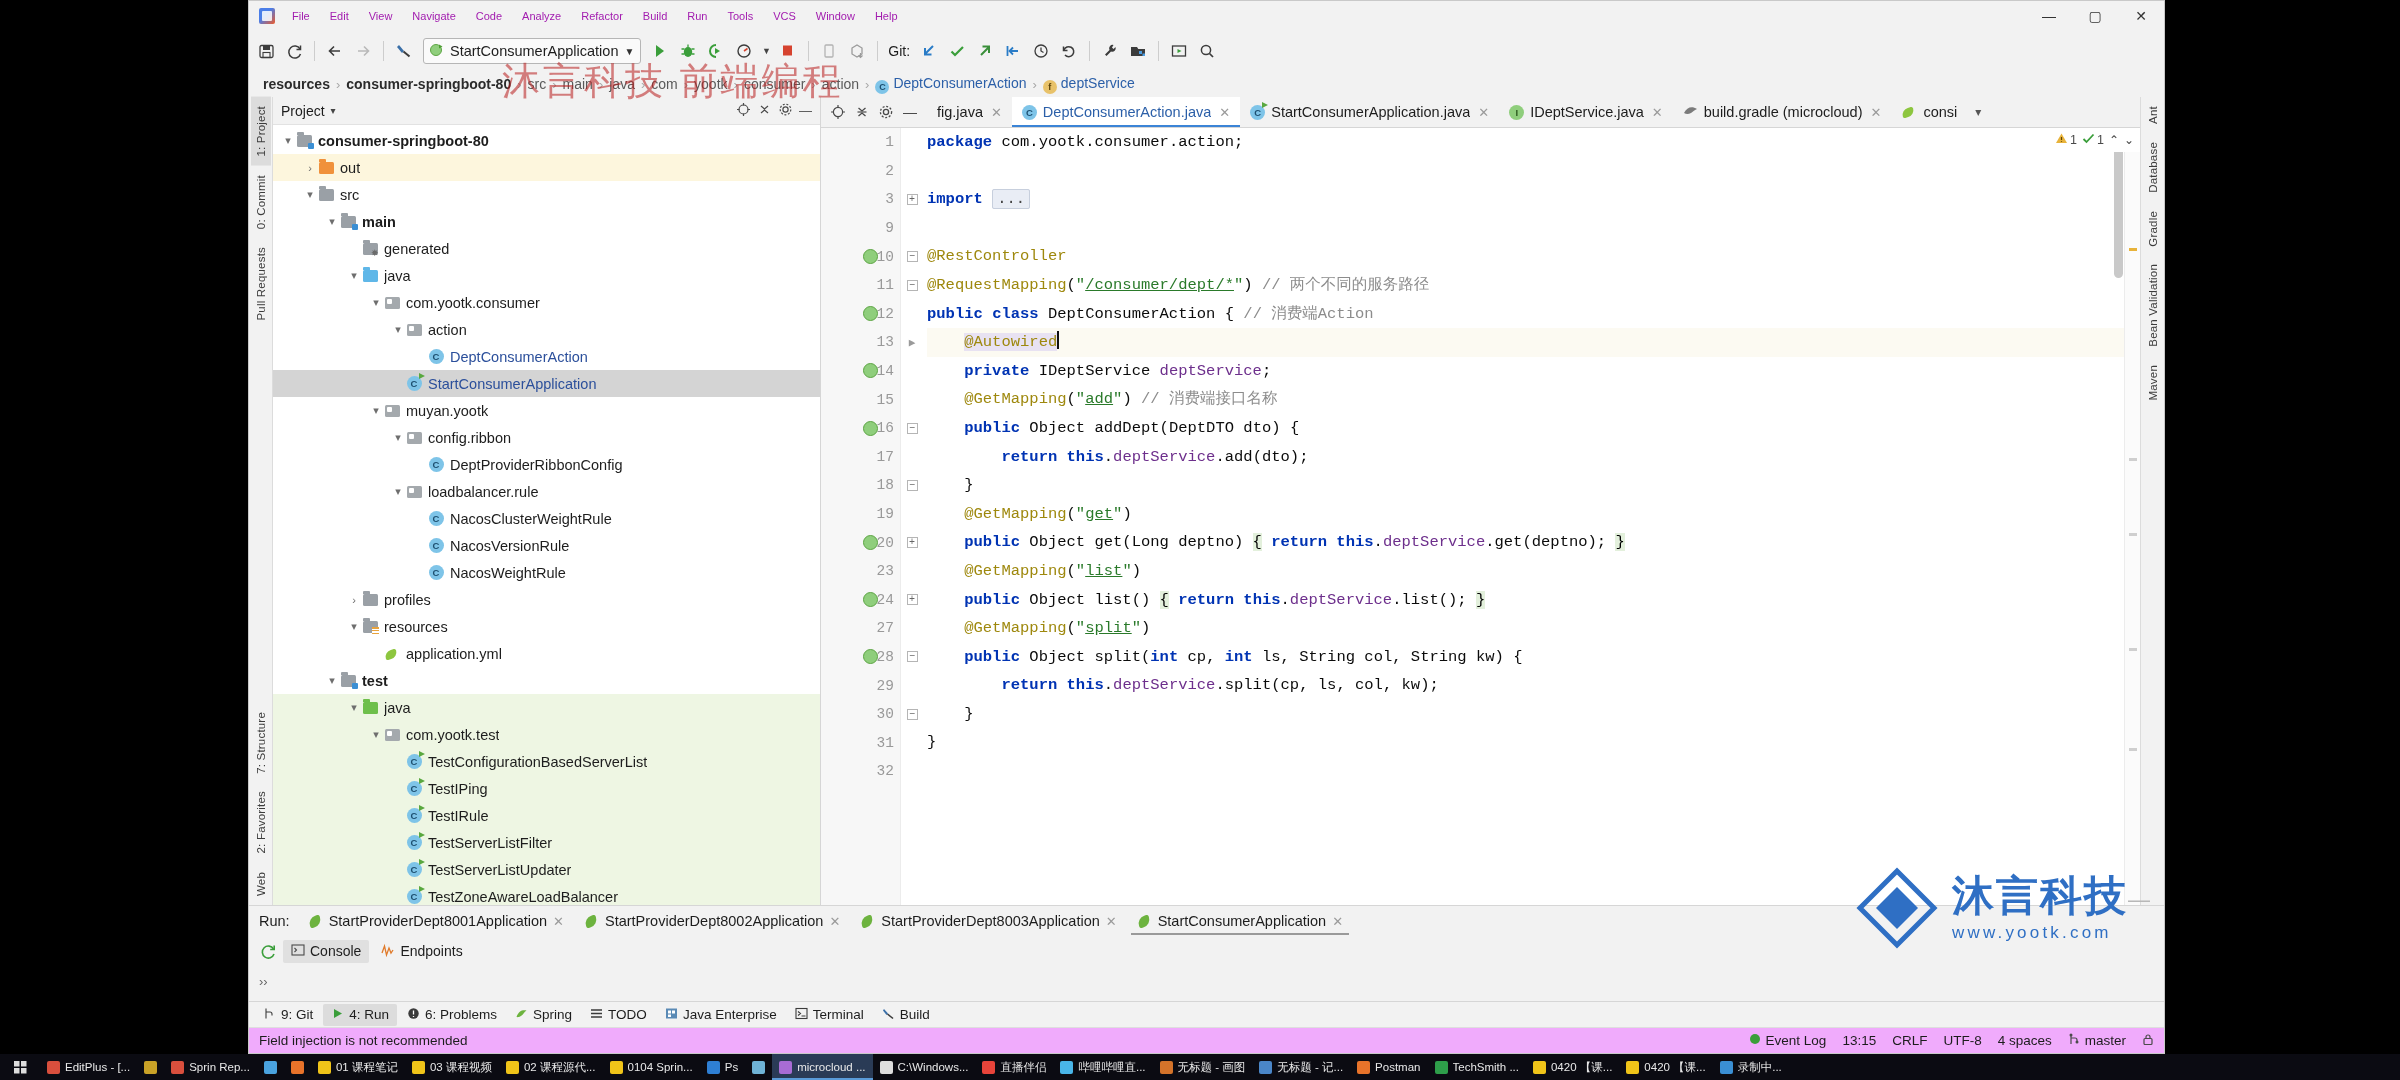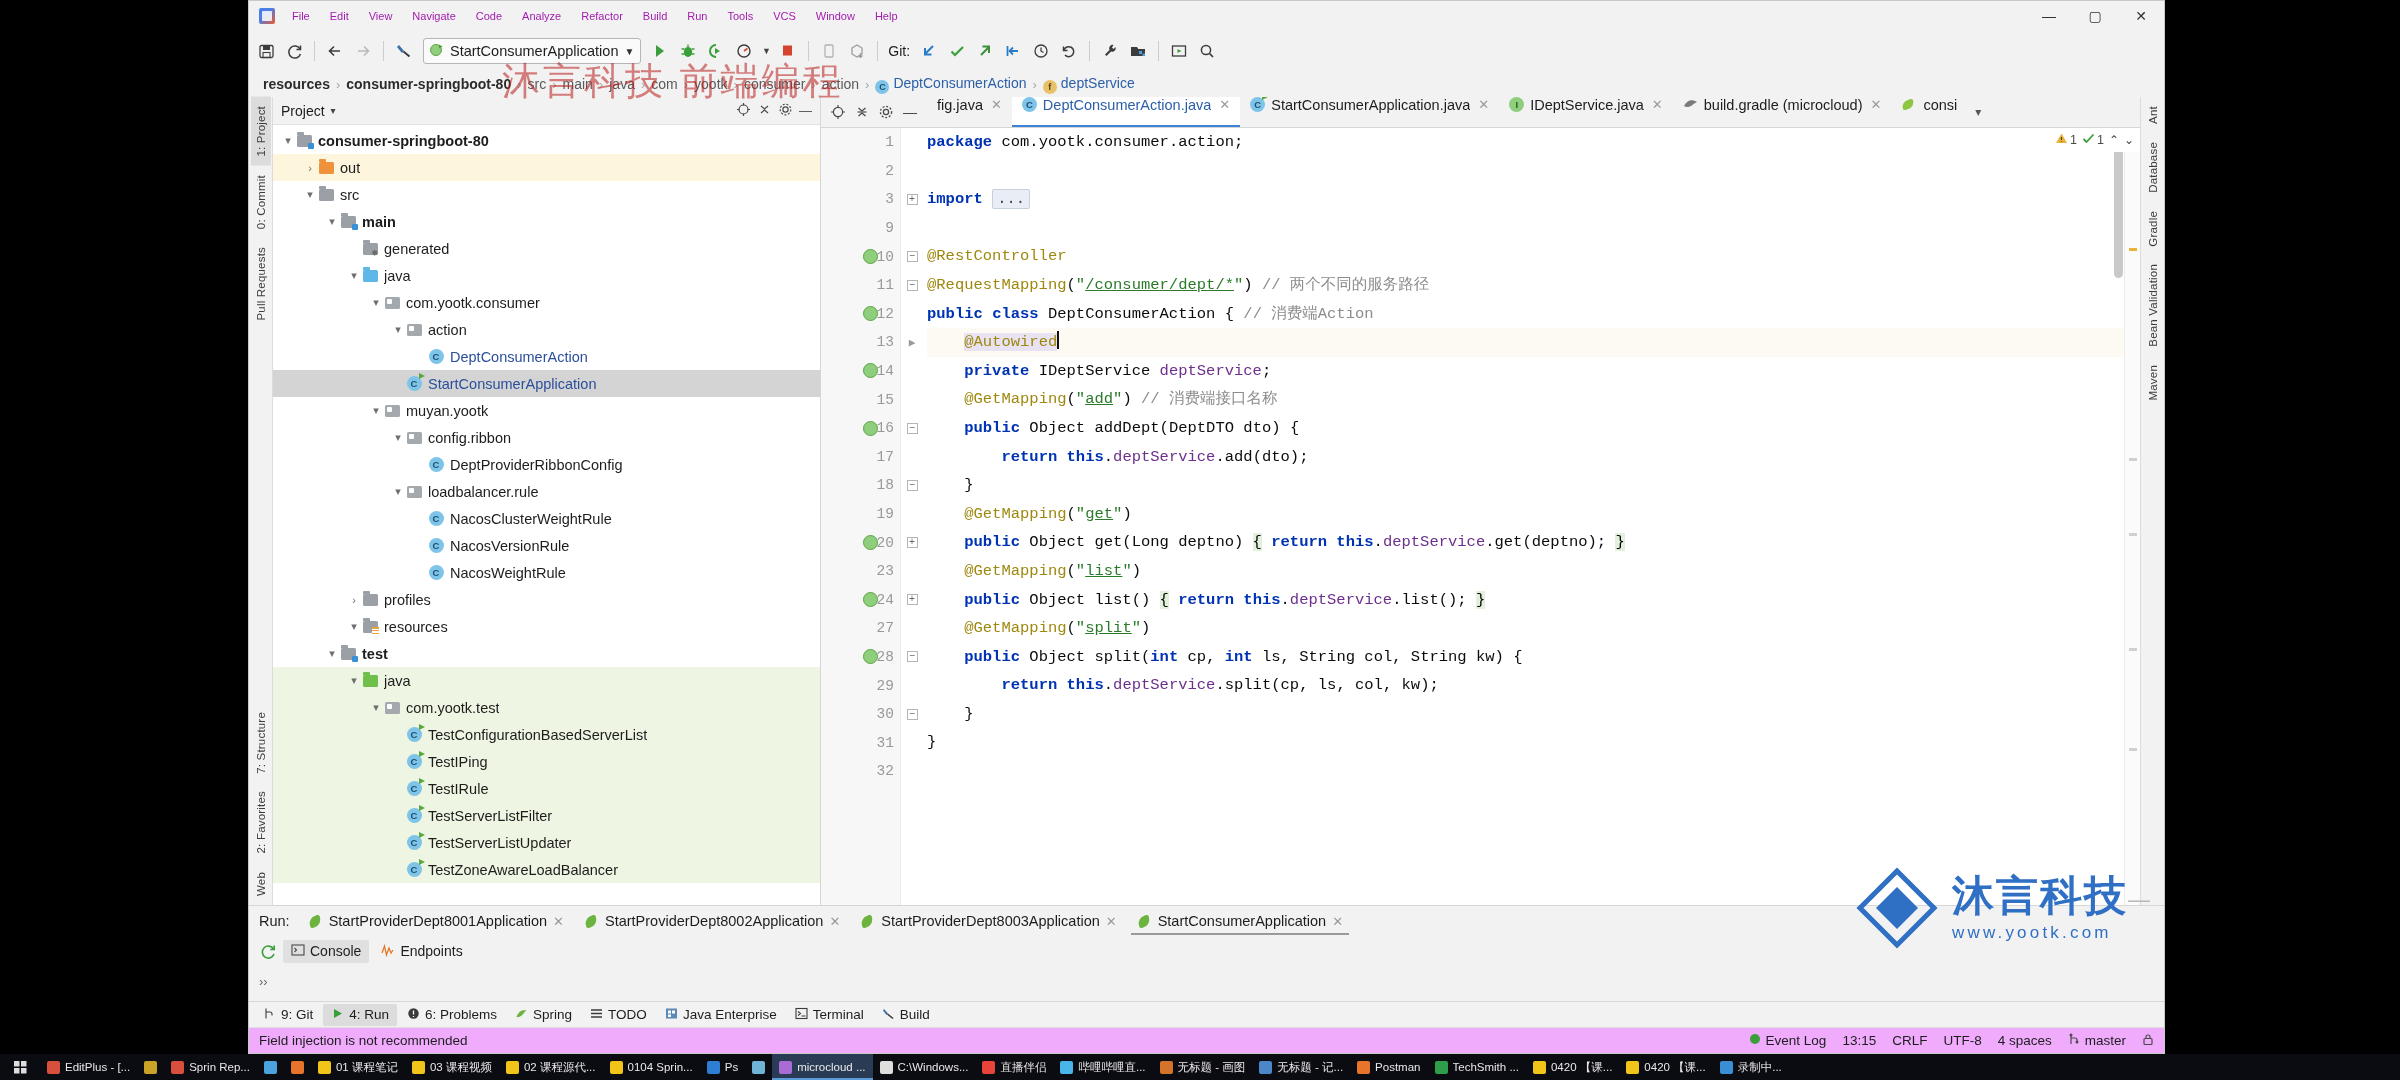--- a/index.html
+++ b/index.html
@@ -191,21 +191,21 @@
   .tabstrip {
     height: 31px; display: flex; align-items: stretch; background: #f2f2f2;
     border-bottom: 1px solid #d6d6d6; flex: none; overflow: hidden;
   }
   .tab-tools { display: flex; align-items: center; gap: 2px; padding: 0 6px; flex: none; }
   .ttool {
     width: 22px; height: 22px; display: flex; align-items: center; justify-content: center;
     color: #4a4a4a; border-radius: 3px;
   }
   .etab {
-    display: flex; align-items: flex-start; gap: 6px; padding: 0 10px;
+    display: flex; align-items: center; gap: 6px; padding: 0 10px;
     font-size: 14.5px; color: #1d1d1d; white-space: nowrap; position: relative;
     border-right: none;
   }
   .etab.active { background: #fff; color: #2b5fa8; }
   .etab.active::after {
     content: ""; position: absolute; left: 0; right: 0; bottom: 0; height: 2px; background: #3b84d6;
   }
   .etab .x { color: #9a9a9a; font-size: 13px; margin-left: 2px; }
   .etab .tname.link { color: #2b5fa8; }
   .tab-ellipsis { display:flex; align-items:center; padding: 0 8px; color:#555; font-size: 12px; flex: none; }
@@ -712,20 +712,27 @@
                 <span class="folder"></span>
               </span>
               <span class="tlabel">profiles</span>
             </div>
             <div class="trow" style="padding-left: 74px;">
               <span class="arrow">▾</span>
               <span class="ticon">
                 <span class="res-icon"></span>
               </span>
               <span class="tlabel">resources</span>
+            </div>
+            <div class="trow" style="padding-left: 96px;">
+              <span class="arrow"></span>
+              <span class="ticon">
+                <span class="yml-icon"></span>
+              </span>
+              <span class="tlabel">application.yml</span>
             </div>
             <div class="trow bold" style="padding-left: 52px;">
               <span class="arrow">▾</span>
               <span class="ticon">
                 <span class="folder">
                   <span class="badge"></span>
                 </span>
               </span>
               <span class="tlabel">test</span>
             </div>

